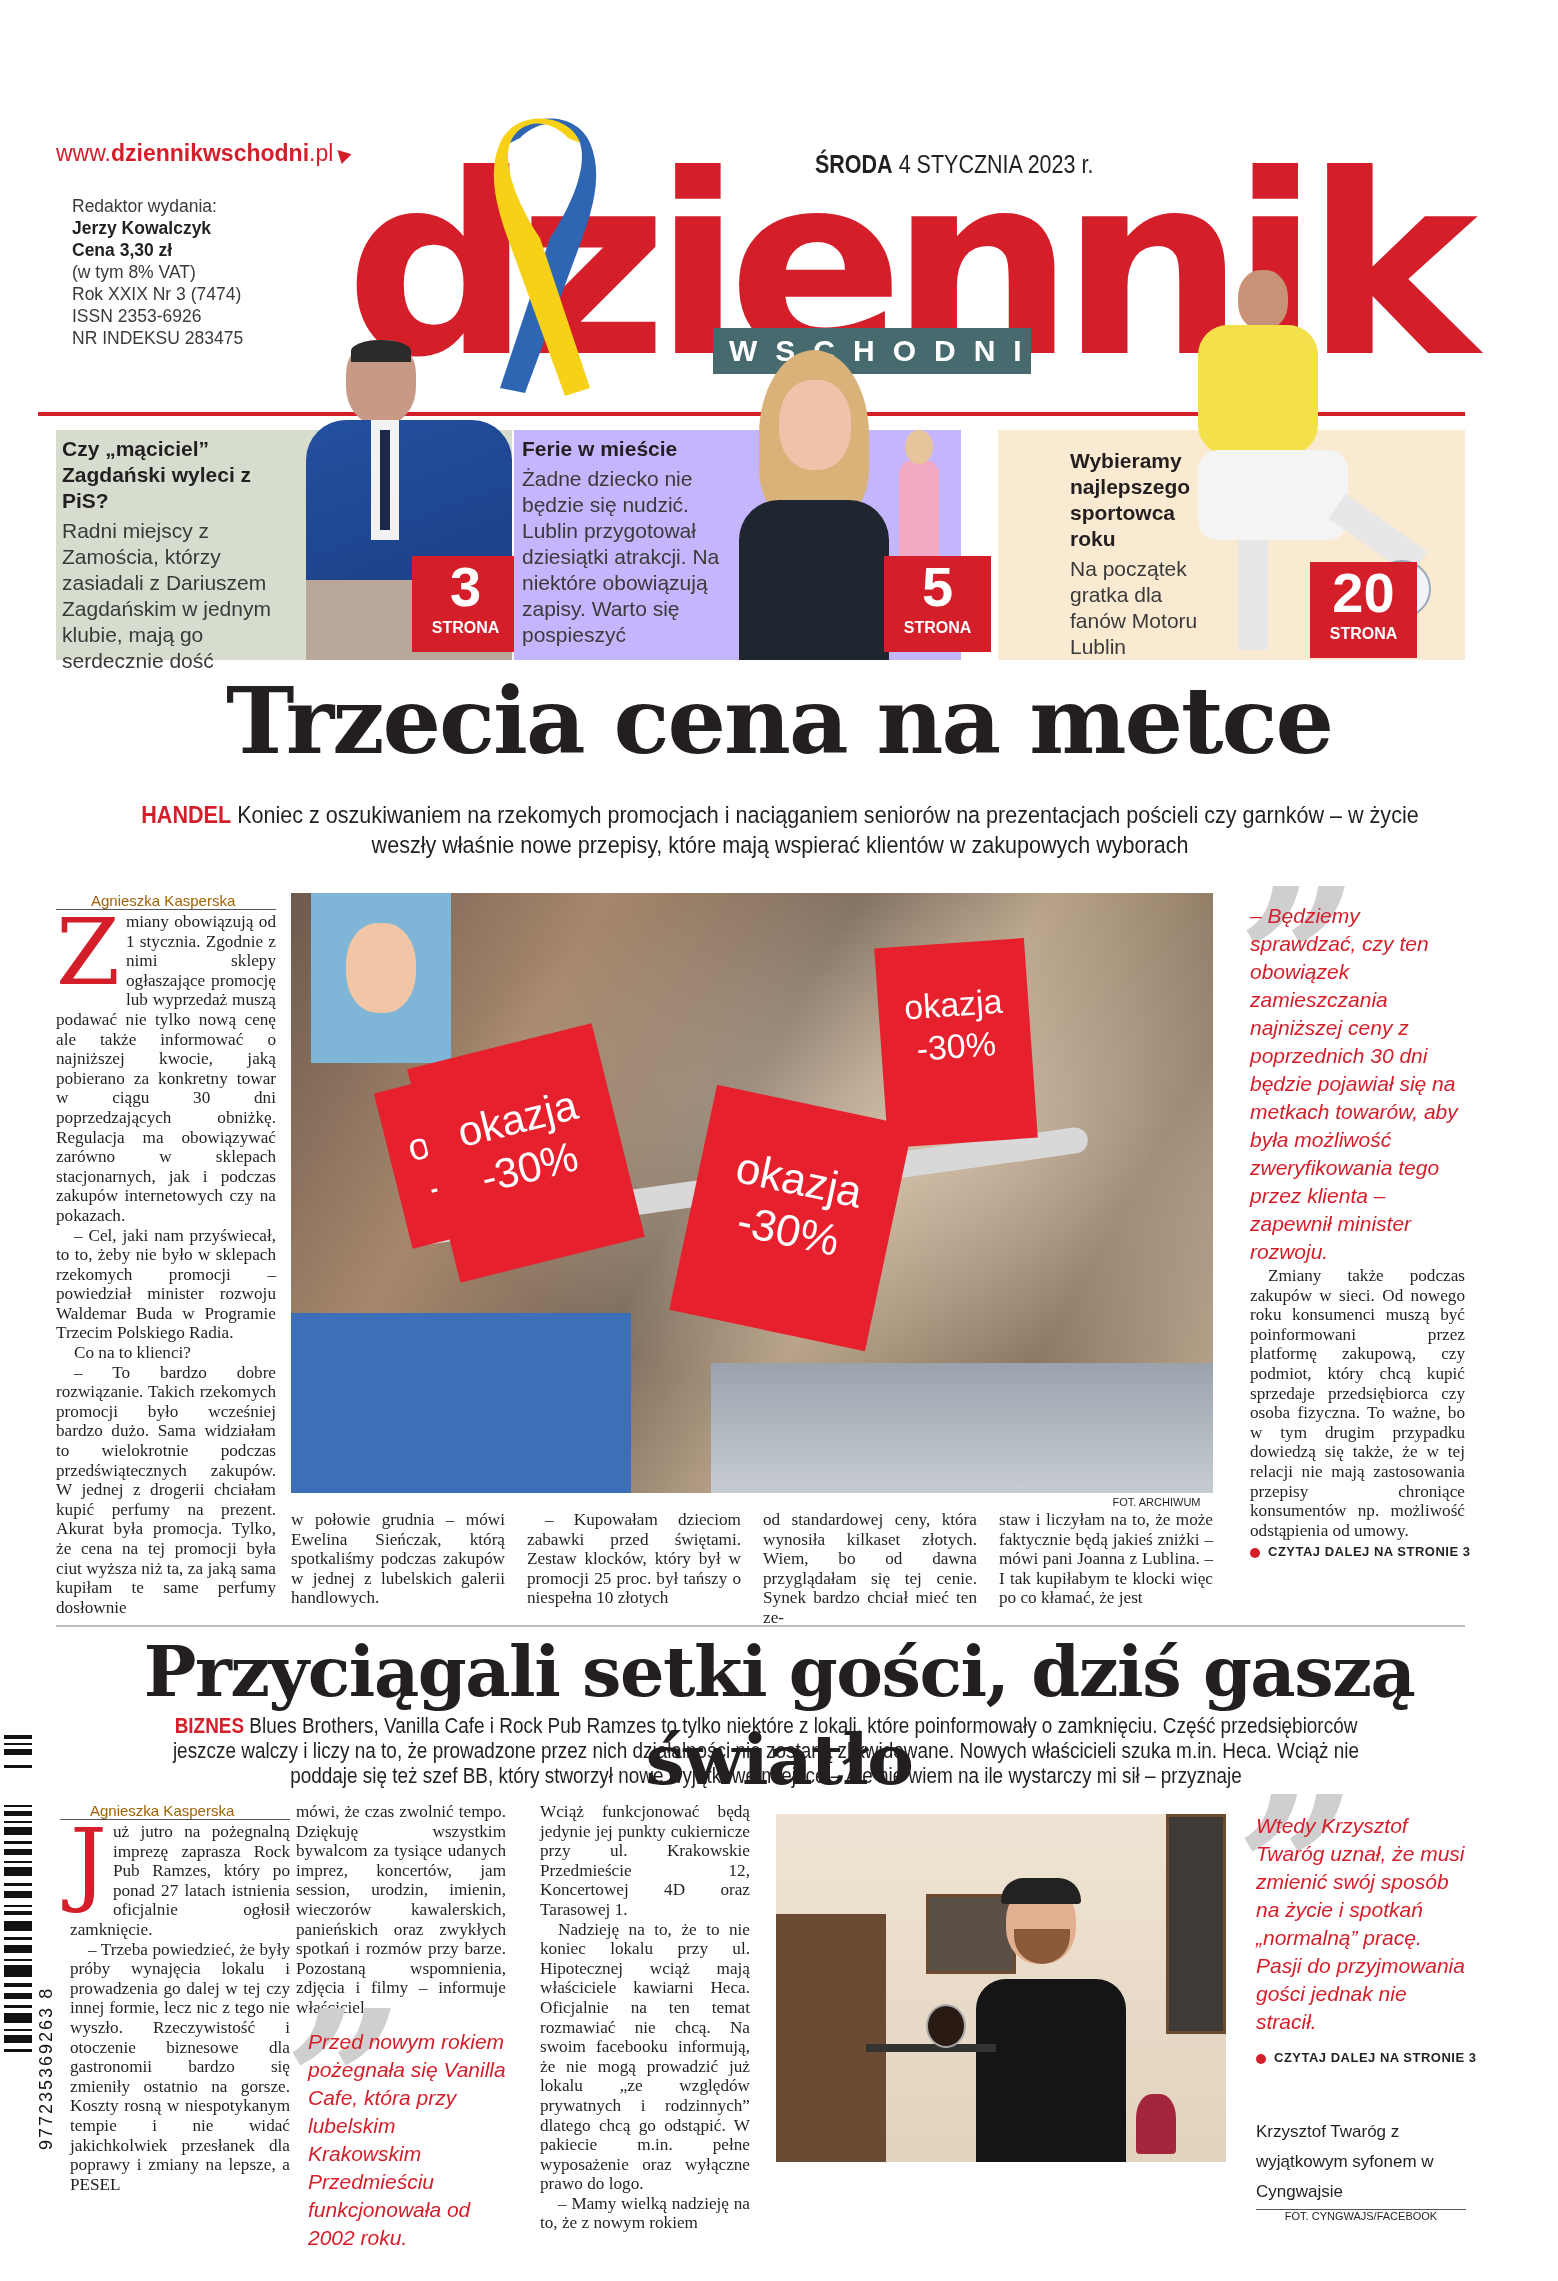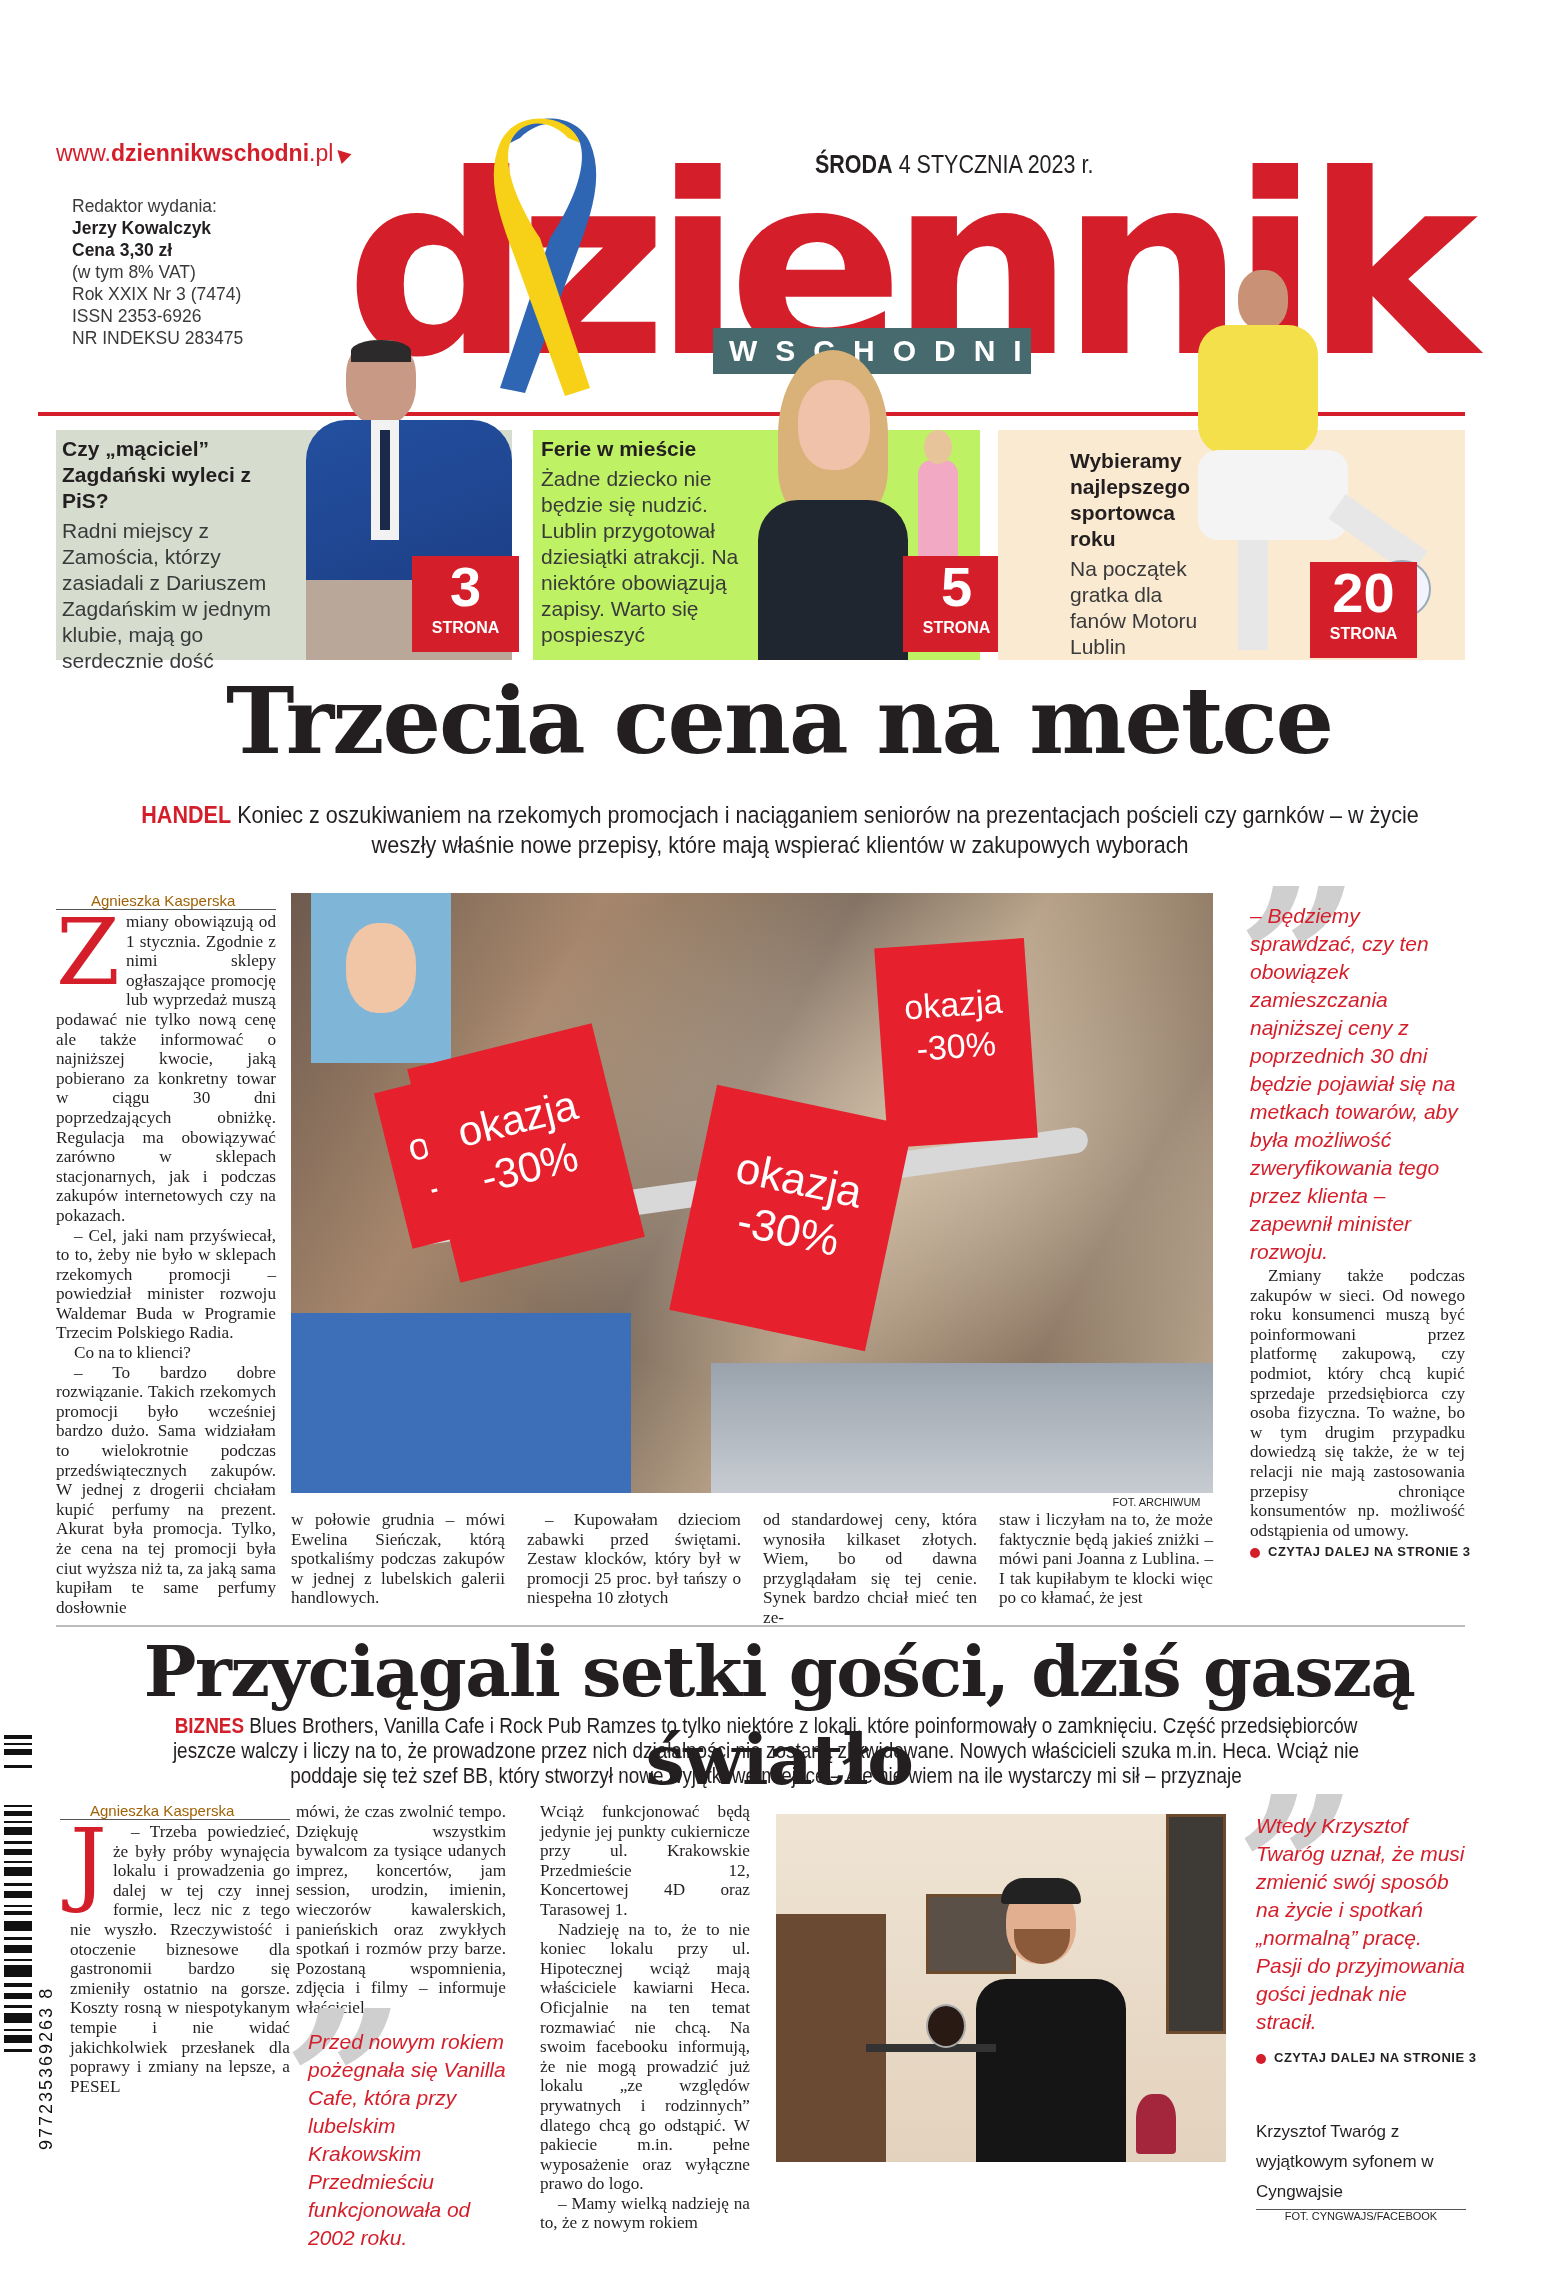--- a/index.html
+++ b/index.html
@@ -14,21 +14,21 @@
   .imprint .b{font-weight:700;color:#231f20}
   .logo-word{left:345px;top:142px;font-family:"DejaVu Sans",sans-serif;font-weight:700;font-size:250px;line-height:250px;letter-spacing:-14px;color:#d41f2b;transform:scaleX(1.04);transform-origin:left top}
   .logo-sub{left:713px;top:328px;width:318px;height:46px;background:#466a6e;color:#fff;font-weight:700;font-size:30px;letter-spacing:18px;text-align:center;line-height:46px;padding-left:16px}
   .date{left:815px;top:150px;font-size:25px;color:#231f20;white-space:nowrap;transform:scaleX(.86);transform-origin:left top}
   .date b{font-weight:700}
   .ribbon{left:480px;top:118px;width:130px;height:310px}
   .rule-top{left:38px;top:412px;width:1427px;height:4px;background:#d41f2b}
   
   .teaser{top:430px;height:230px}
   .t1{left:56px;width:456px;background:#d6ddcf}
-  .t2{left:533px;width:447px;background:#bef264}
+  .t2{left:514px;width:447px;background:#c4b5fd}
   .t3{left:998px;width:467px;background:#fbead2}
   .tease-head{font-weight:700;font-size:21px;line-height:26px;color:#231f20}
   .tease-text{font-size:21px;line-height:26px;color:#3a3a3a;margin-top:4px}
   .page-badge{width:107px;height:96px;background:#d41f2b;color:#fff;text-align:center}
   .page-badge .n{font-weight:700;font-size:56px;line-height:62px}
   .page-badge .s{font-weight:700;font-size:16px;line-height:20px}
   .photo{overflow:hidden}
   
   .h1{left:0;width:1558px;top:666px;text-align:center;font-family:"DejaVu Serif",serif;font-weight:700;font-size:92px;line-height:110px;letter-spacing:-2px;color:#231f20}
   .lead{left:50px;width:1460px;top:800px;text-align:center;font-size:24.5px;line-height:30px;color:#231f20;transform:scaleX(.88);transform-origin:center top}
@@ -232,20 +232,21 @@
 </svg>
 <div class="abs" style="left:36px;top:1720px;width:20px;height:430px;font-size:18px;writing-mode:vertical-rl;transform:rotate(180deg);color:#111;letter-spacing:2px">
   <span>977235369263 8</span>
 </div>
 
 <div class="abs" style="left:90px;top:1802px;width:200px">
   <div class="byline">Agnieszka Kasperska</div>
   <div class="byline-rule" style="margin-left:-30px"></div>
   <div class="col" style="margin-top:2px;margin-left:-20px">
     <span class="dropcap">J</span>
+    <p class="noind">uż jutro na pożegnalną imprezę zaprasza Rock Pub Ramzes, który po ponad 27 latach istnienia oficjalnie ogłosił zamknięcie.</p>
     <p>– Trzeba powiedzieć, że były próby wynajęcia lokalu i prowadzenia go dalej w tej czy innej formie, lecz nic z tego nie wyszło. Rzeczywistość i otoczenie biznesowe dla gastronomii bardzo się zmieniły ostatnio na gorsze. Koszty rosną w niespotykanym tempie i nie widać jakichkolwiek przesłanek dla poprawy i zmiany na lepsze, a PESEL</p>
   </div>
 </div>
 
 <div class="abs" style="left:296px;top:1802px;width:210px">
   <div class="col">
       <p class="noind">mówi, że czas zwolnić tempo. Dziękuję wszystkim bywalcom za tysiące udanych imprez, koncertów, jam session, urodzin, imienin, wieczorów kawalerskich, panieńskich oraz zwykłych spotkań i rozmów przy barze. Pozostaną wspomnienia, zdjęcia i filmy – informuje właściciel.</p>
     </div>
   <div class="quote" style="margin-top:10px;padding-left:12px">
     <span class="quote-mark" style="left:-10px;top:-24px">”</span>

